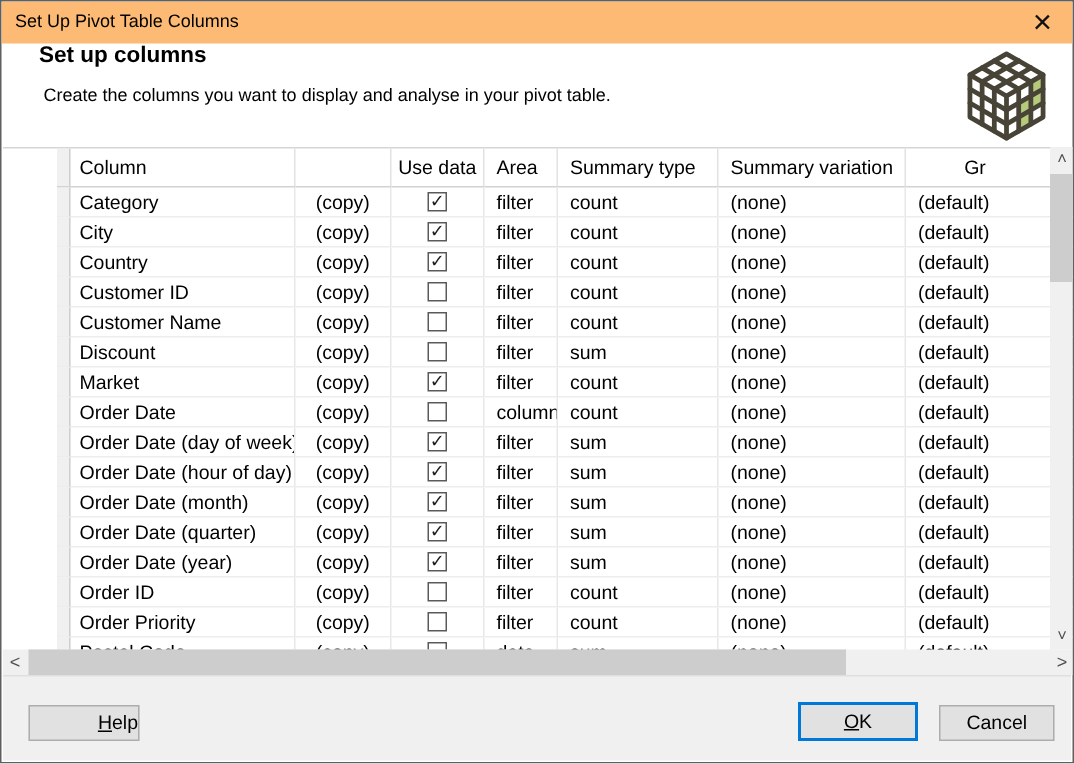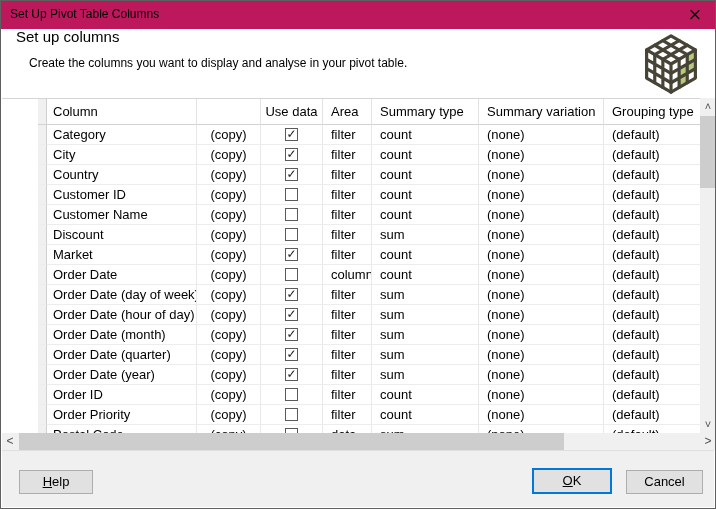--- a/index.html
+++ b/index.html
@@ -2,26 +2,26 @@
 <html><head>
 <meta charset="utf-8">
 <style>
   html,body{margin:0;padding:0;background:#fff;}
   .dialog{
     position:relative;width:716px;height:509px;box-sizing:border-box;
     background:#ffffff;border:1px solid #5f5f5f;overflow:hidden;
     font-family:"Liberation Sans",sans-serif;color:#000;
   }
   
-  .titlebar{position:absolute;left:0;top:0;right:0;height:28px;background:#be185d;}
+  .titlebar{position:absolute;left:0;top:0;right:0;height:28px;background:#fdba74;}
   .title-text{position:absolute;left:9px;top:6px;font-size:12px;white-space:nowrap;}
   .close-btn{position:absolute;right:4px;top:1px;width:32px;height:26px;
     text-align:center;font-size:22px;line-height:25px;font-weight:300;color:#111;cursor:default;}
   
-  .heading{position:absolute;left:15px;top:27px;font-size:15px;font-weight:normal;}
+  .heading{position:absolute;left:25px;top:27px;font-size:15px;font-weight:bold;}
   .subtitle{position:absolute;left:28px;top:55px;font-size:12px;}
   .cube-icon{position:absolute;right:13px;top:33px;width:62px;height:60px;}
   
   .table{position:absolute;left:1px;top:97px;width:698px;height:335px;overflow:hidden;
     border-top:1px solid #d5d5d5;font-size:13px;padding-left:36px;}
   .trow,.thead{display:grid;grid-template-columns:9px 150px 64px 62px 49px 107px 125px 98px 34px;}
   .thead{height:26px;line-height:25px;}
   .trow{height:20px;line-height:19px;}
   .thead > div{border-bottom:1px solid #d2d2d2;border-right:1px solid #e2e2e2;box-sizing:border-box;overflow:hidden;white-space:nowrap;}
   .trow  > div{border-bottom:1px solid #ededed;border-right:1px solid #e8e8e8;box-sizing:border-box;overflow:hidden;white-space:nowrap;}
@@ -45,21 +45,21 @@
   .harrow{position:absolute;top:0;width:16px;height:17px;text-align:center;
     font-size:12px;line-height:16px;color:#505050;}
   .hleft{left:0;} .hright{right:0;}
   
   .footer{position:absolute;left:1px;right:1px;bottom:1px;height:56px;background:#f0f0f0;
     border-top:1px solid #dfdfdf;}
   .btn{position:absolute;box-sizing:border-box;background:#e1e1e1;border:1px solid #adadad;
     font-size:13px;text-align:center;cursor:default;}
   .btn-label{display:block;width:100%;line-height:21px;}
   .mnemonic .btn-label::first-letter{text-decoration:underline;}
-  .btn-help{left:18px;top:469px;width:74px;height:24px;}
+  .btn-help{left:18px;top:469px;width:74px;height:24px;text-align:right;}
   .btn-ok{left:531px;top:467px;width:80px;height:26px;border:2px solid #0078d7;}
   .btn-ok .btn-label{line-height:21px;}
   .btn-cancel{left:625px;top:469px;width:77px;height:24px;}
 </style>
 </head>
 <body>
 
 <div class="dialog">
 
   <div class="titlebar">
@@ -87,21 +87,20 @@
 
   <div class="table">
     <div class="thead">
       <div class="gutter"></div>
       <div class="c-name">Column</div>
       <div class="c-copy"></div>
       <div class="c-use">Use data</div>
       <div class="c-area">Area</div>
       <div class="c-sum">Summary type</div>
       <div class="c-var">Summary variation</div>
-      <div class="c-grp">Grouping type</div>
       <div class="c-grx">Gr</div>
     </div>
     <div>
         <div class="trow">
           <div class="gutter"></div>
           <div class="c-name">Category</div>
           <div class="c-copy">(copy)</div>
           <div class="c-use"><span class="cb checked"></span></div>
           <div class="c-area">filter</div>
           <div class="c-sum">count</div>

